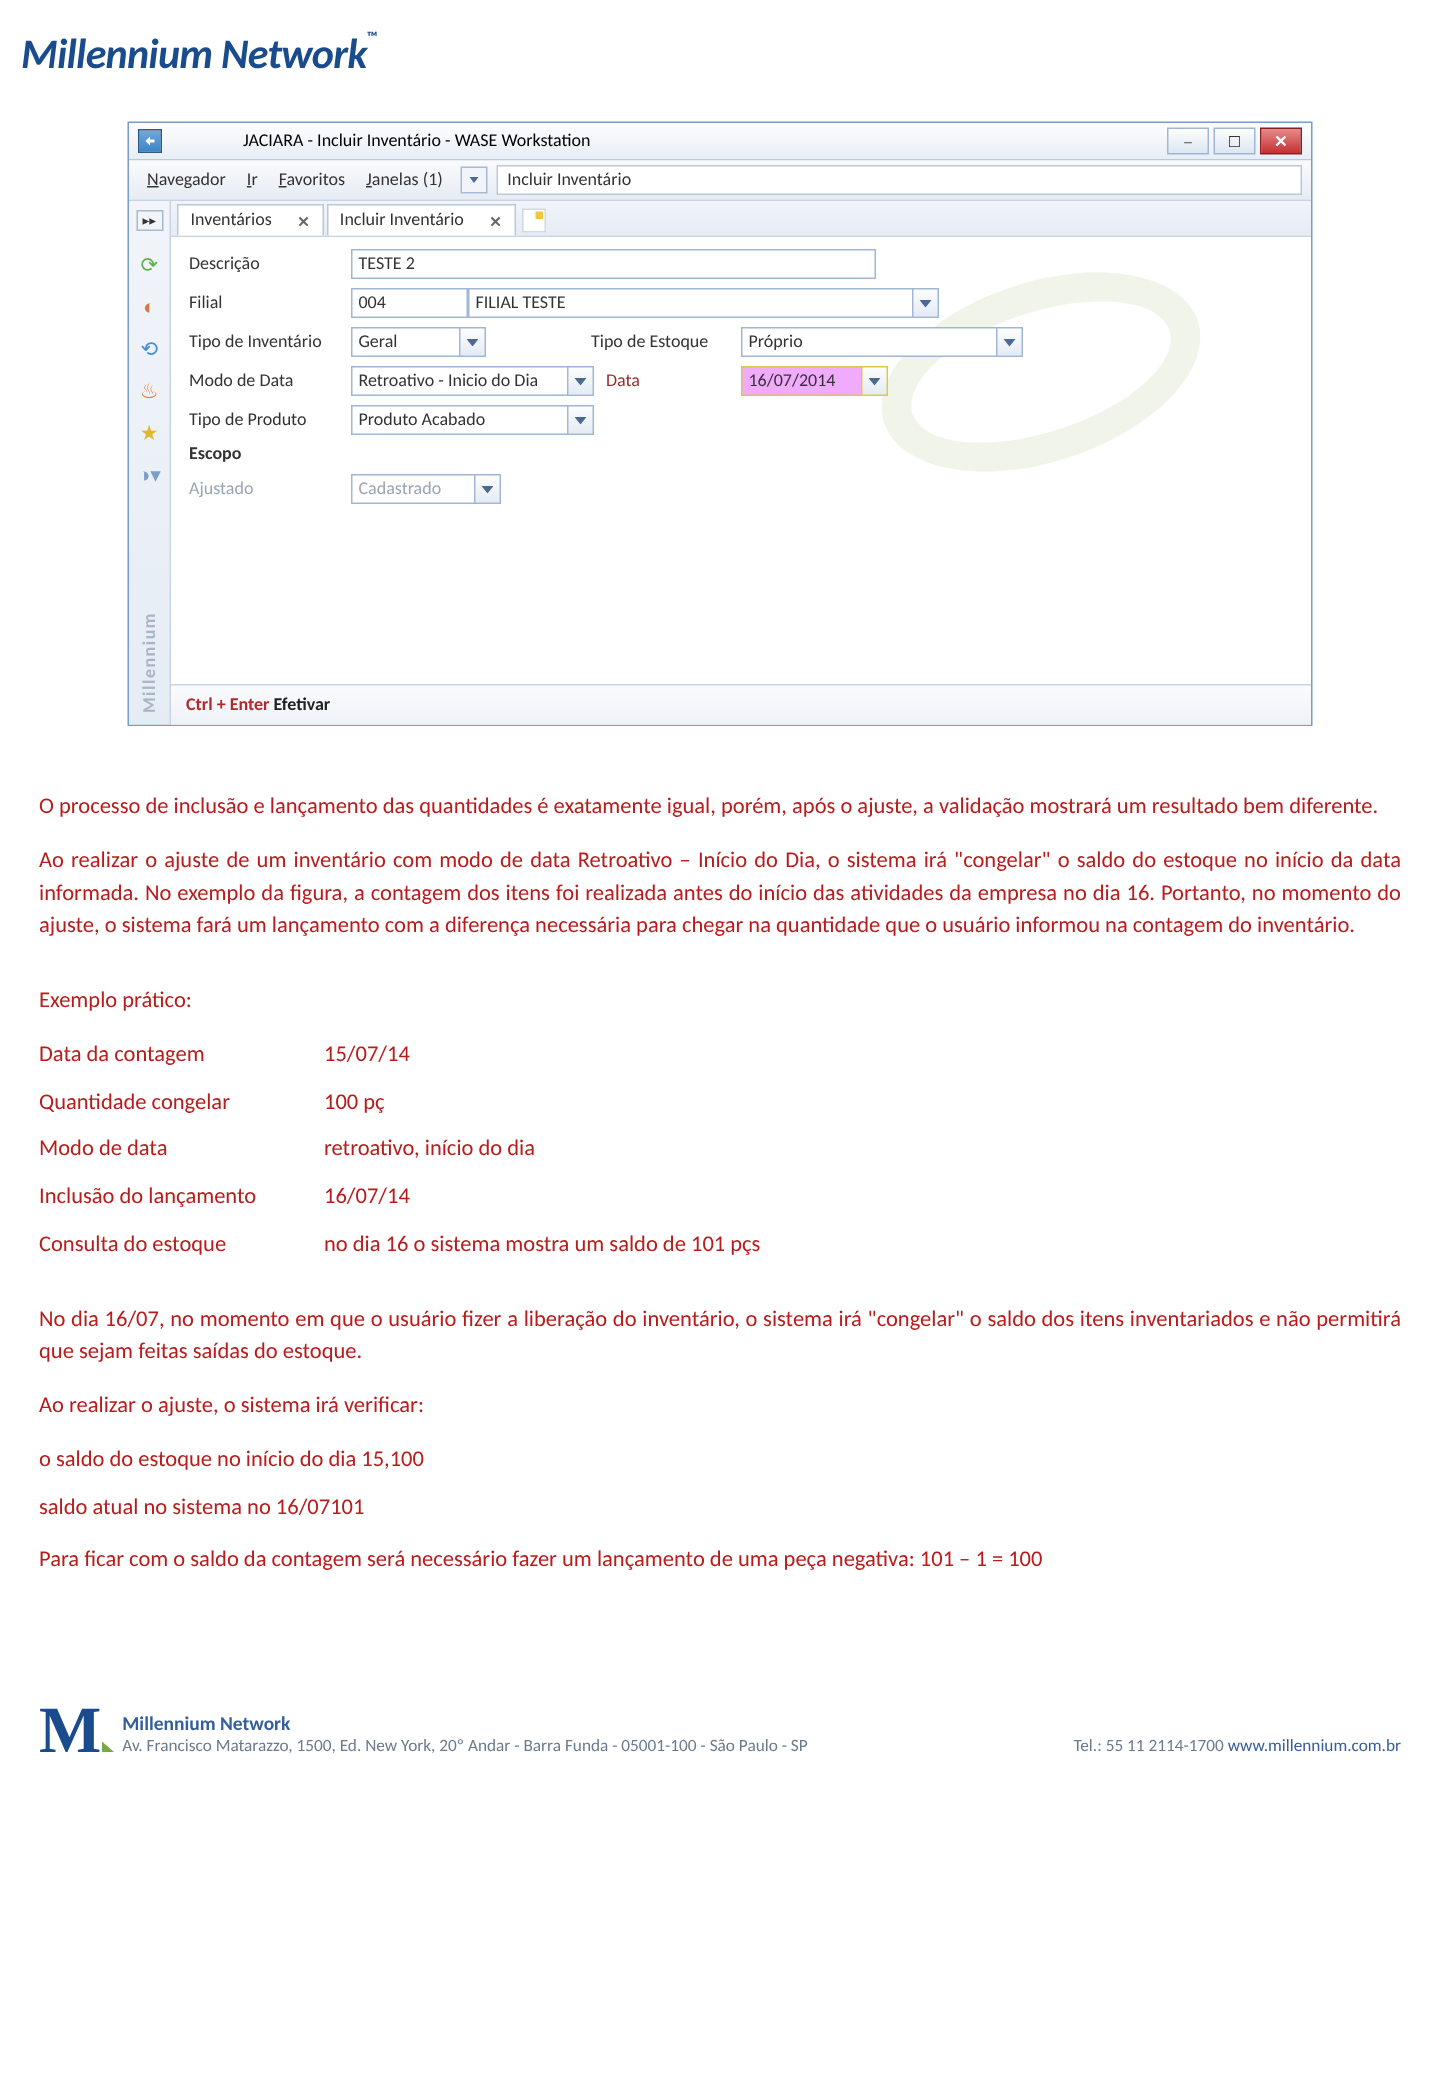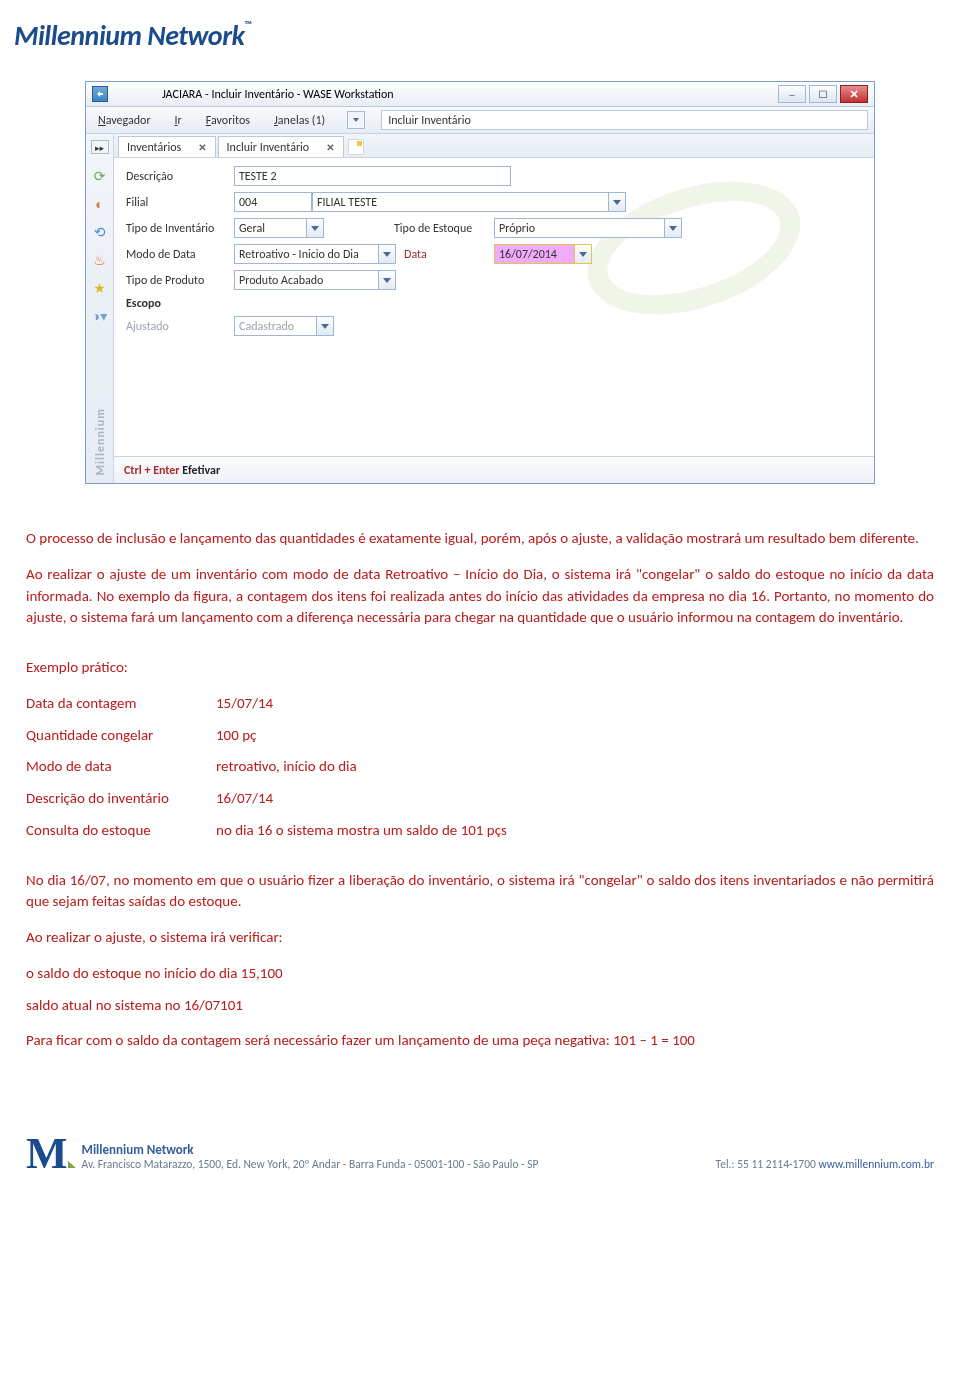--- a/index.html
+++ b/index.html
@@ -12,21 +12,21 @@
   
   .app-window { margin: 20px auto 30px; width: 790px; border: 1px solid #7a9cc6; background: #f4f6f9; }
   .titlebar { display: flex; align-items: center; background: linear-gradient(#fdfdfe,#e8eef6); border-bottom: 1px solid #b9c8dc; padding: 3px 6px; gap: 48px; }
   .title-icon { width: 16px; height: 16px; background: linear-gradient(#6fa8dc,#3d85c6); border: 1px solid #2c5a8a; margin-right: 6px; display: flex; align-items: center; justify-content: center; }
   .title-icon svg { width: 10px; height: 10px; fill: #fff; }
   .titlebar-text { flex: 1; font-size: 12px; color: #000; }
   .win-btns { display: flex; gap: 3px; }
   .win-btn { width: 28px; height: 18px; border: 1px solid #9fb6d4; background: linear-gradient(#fdfdfe,#dce6f1); display: flex; align-items: center; justify-content: center; font-size: 10px; }
   .win-btn.close { background: linear-gradient(#e78b8b,#c43131); border-color: #8a2020; color: #fff; font-weight: bold; font-size: 11px; }
   
-  .menubar { display: flex; align-items: center; background: linear-gradient(#fafbfd,#e6ecf4); border-bottom: 1px solid #c8d4e3; padding: 3px 6px; gap: 12px; font-size: 12px; }
+  .menubar { display: flex; align-items: center; background: linear-gradient(#fafbfd,#e6ecf4); border-bottom: 1px solid #c8d4e3; padding: 3px 6px; gap: 2px; font-size: 12px; }
   .menubar span.m-item { padding: 2px 6px; }
   .menubar span.u { text-decoration: underline; }
   .menu-arrow-btn { width: 18px; height: 18px; border: 1px solid #a8bad2; background: #f1f5fa; display: flex; align-items: center; justify-content: center; margin-left: 4px; }
   .menu-path-box { flex: 1; border: 1px solid #b9c8dc; background: #fff; padding: 2px 6px; margin-left: 4px; height: 20px; display: flex; align-items: center; }
   
   .body-row { display: flex; }
   .left-rail { width: 28px; background: linear-gradient(#f1f5fa,#e6ecf4); border-right: 1px solid #c8d4e3; display: flex; flex-direction: column; align-items: center; padding-top: 6px; gap: 10px; }
   .rail-icon { width: 18px; height: 18px; display: flex; align-items: center; justify-content: center; font-size: 14px; }
   .rail-text-vert { writing-mode: vertical-rl; transform: rotate(180deg); font-size: 12px; color: #a8b5c6; font-weight: bold; margin-top: auto; margin-bottom: 8px; letter-spacing: 1px; }
   .rail-expand { width: 18px; height: 14px; border: 1px solid #a8bad2; background: #f1f5fa; display:flex; align-items:center; justify-content:center; font-size:9px; margin-bottom:3px;}
@@ -134,21 +134,21 @@
             <span class="x">✕</span>
           </div>
         <span class="newtab-icon"></span>
       </div>
 
       <div class="form-area">
         <div class="bg-ring"></div>
 
         <div class="form-row">
           <span class="lbl">Descrição</span>
-          <span class="inp" style="width:277px">TESTE 2</span>
+          <span class="inp" style="width:350px">TESTE 2</span>
         </div>
 
         <div class="form-row">
           <span class="lbl">Filial</span>
           <span class="inp" style="width:78px">004</span>
           <div class="sel">
             <span class="inp" style="width:296px">FILIAL TESTE</span>
             <span class="dd-btn">
                 <svg viewBox="0 0 8 5">
                   <path d="M0 0 L8 0 L4 5 Z"></path>
@@ -253,21 +253,21 @@
       </div>
     <div class="ex-row">
         <span class="ex-label">Quantidade congelar</span>
         <span>100 pç</span>
       </div>
     <div class="ex-row">
         <span class="ex-label">Modo de data</span>
         <span>retroativo, início do dia</span>
       </div>
     <div class="ex-row">
-        <span class="ex-label">Descrição do inventário</span>
+        <span class="ex-label">Inclusão do lançamento</span>
         <span>16/07/14</span>
       </div>
     <div class="ex-row">
         <span class="ex-label">Consulta do estoque</span>
         <span>no dia 16 o sistema mostra um saldo de 101 pçs</span>
       </div>
   </div>
 
   <p class="lead" style="text-align:justify">No dia 16/07, no momento em que o usuário fizer a liberação do inventário, o sistema irá "congelar" o saldo dos itens inventariados e não permitirá que sejam feitas saídas do estoque.</p>
   <p>Ao realizar o ajuste, o sistema irá verificar:</p>

